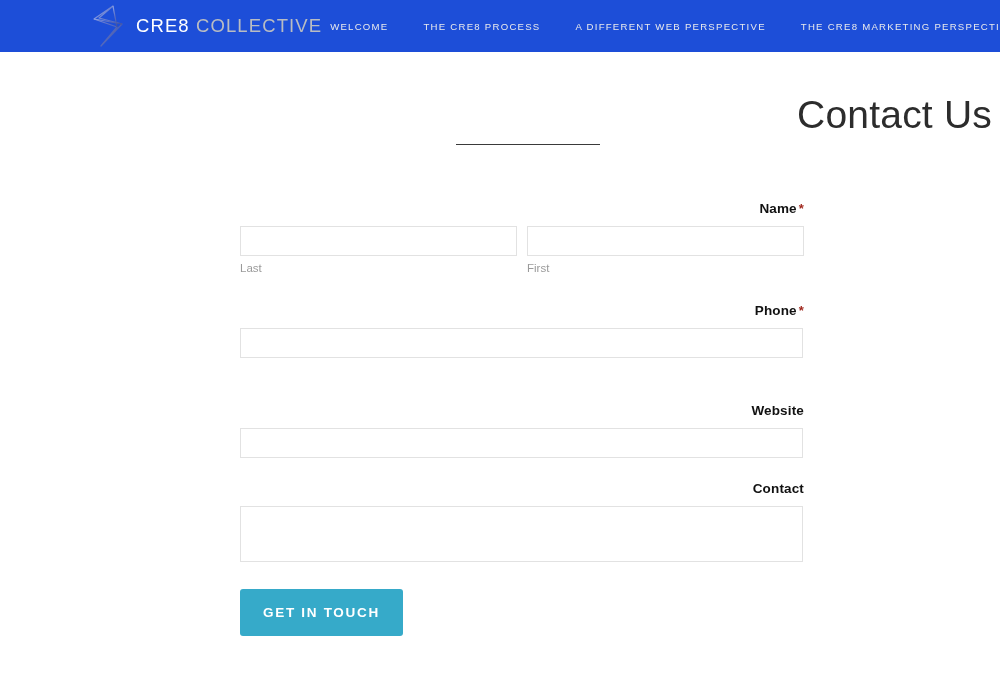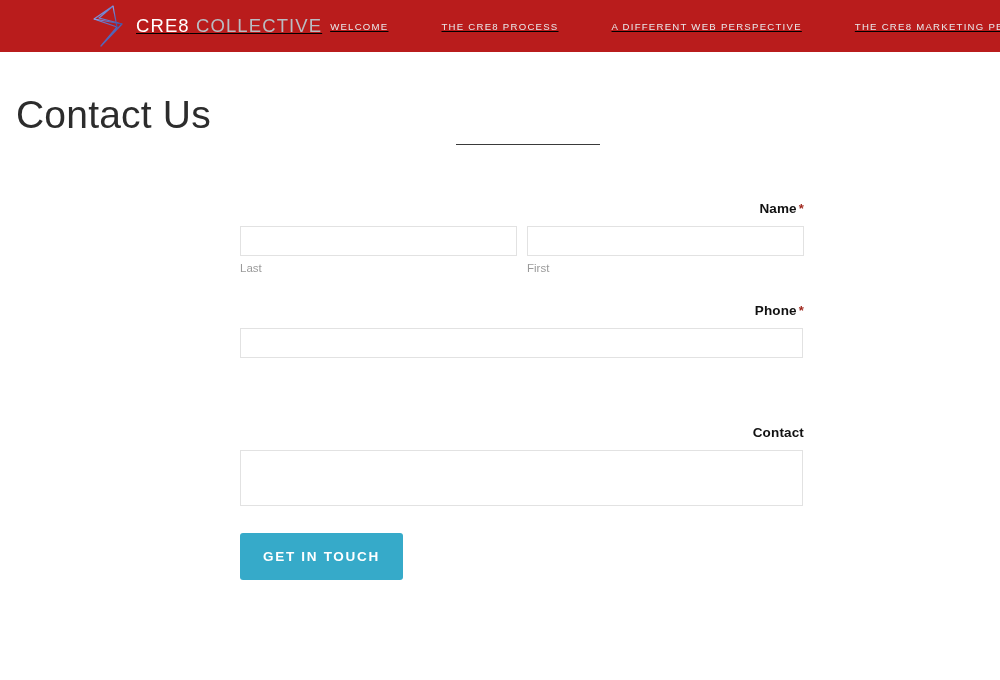--- a/index.html
+++ b/index.html
@@ -15,24 +15,23 @@
     overflow: hidden;
     position: relative;
   }
 
   
   .site-header {
     position: absolute;
     top: 0; left: 0;
     width: 1000px;
     height: 52px;
-    background: #b91c1c;
+    background: #1d4ed8;
     display: flex;
     align-items: flex-start;
-    text-decoration: underline;
   }
   .brand {
     display: flex;
     align-items: center;
     margin-left: 92px;
     height: 52px;
   }
   .brand-mark {
     width: 34px;
     height: 42px;
@@ -59,38 +58,37 @@
   }
   .nav-item {
     color: #e9eaec;
     font-size: 9.6px;
     letter-spacing: 1.25px;
     font-weight: 400;
     text-transform: uppercase;
     white-space: nowrap;
     text-decoration: none;
     padding: 0 0;
-    margin-left: 53px;
+    margin-left: 35px;
     cursor: pointer;
   }
   .nav-item:first-child { margin-left: 8px; }
 
   
   .page-title {
     position: absolute;
     top: 66px;
     left: 0;
     width: 992px;
-    text-align: left;
+    text-align: right;
     font-size: 39px;
     font-weight: 300;
     color: #2c2c2c;
     letter-spacing: 0.2px;
     line-height: 46px;
-    padding-left: 16px;
   }
   .title-divider {
     position: absolute;
     top: 144px;
     left: 456px;
     width: 144px;
     height: 1px;
     background: #3a3a3a;
   }
 
@@ -250,20 +248,24 @@
     <input class="text-input w-phone" type="text" value="" style="">
   </div>
 
   <div class="gap-phone"></div>
 
   
 
   <div class="gap-email"></div>
 
   
+  <div class="field-block">
+    <label class="field-label">Website</label>
+    <input class="text-input w-website" type="text" value="" style="">
+  </div>
 
   <div class="gap-website"></div>
 
   
   <div class="field-block">
     <label class="field-label">Contact</label>
     <textarea class="textarea-input" style=""></textarea>
   </div>
 
   <div class="gap-submit"></div>

